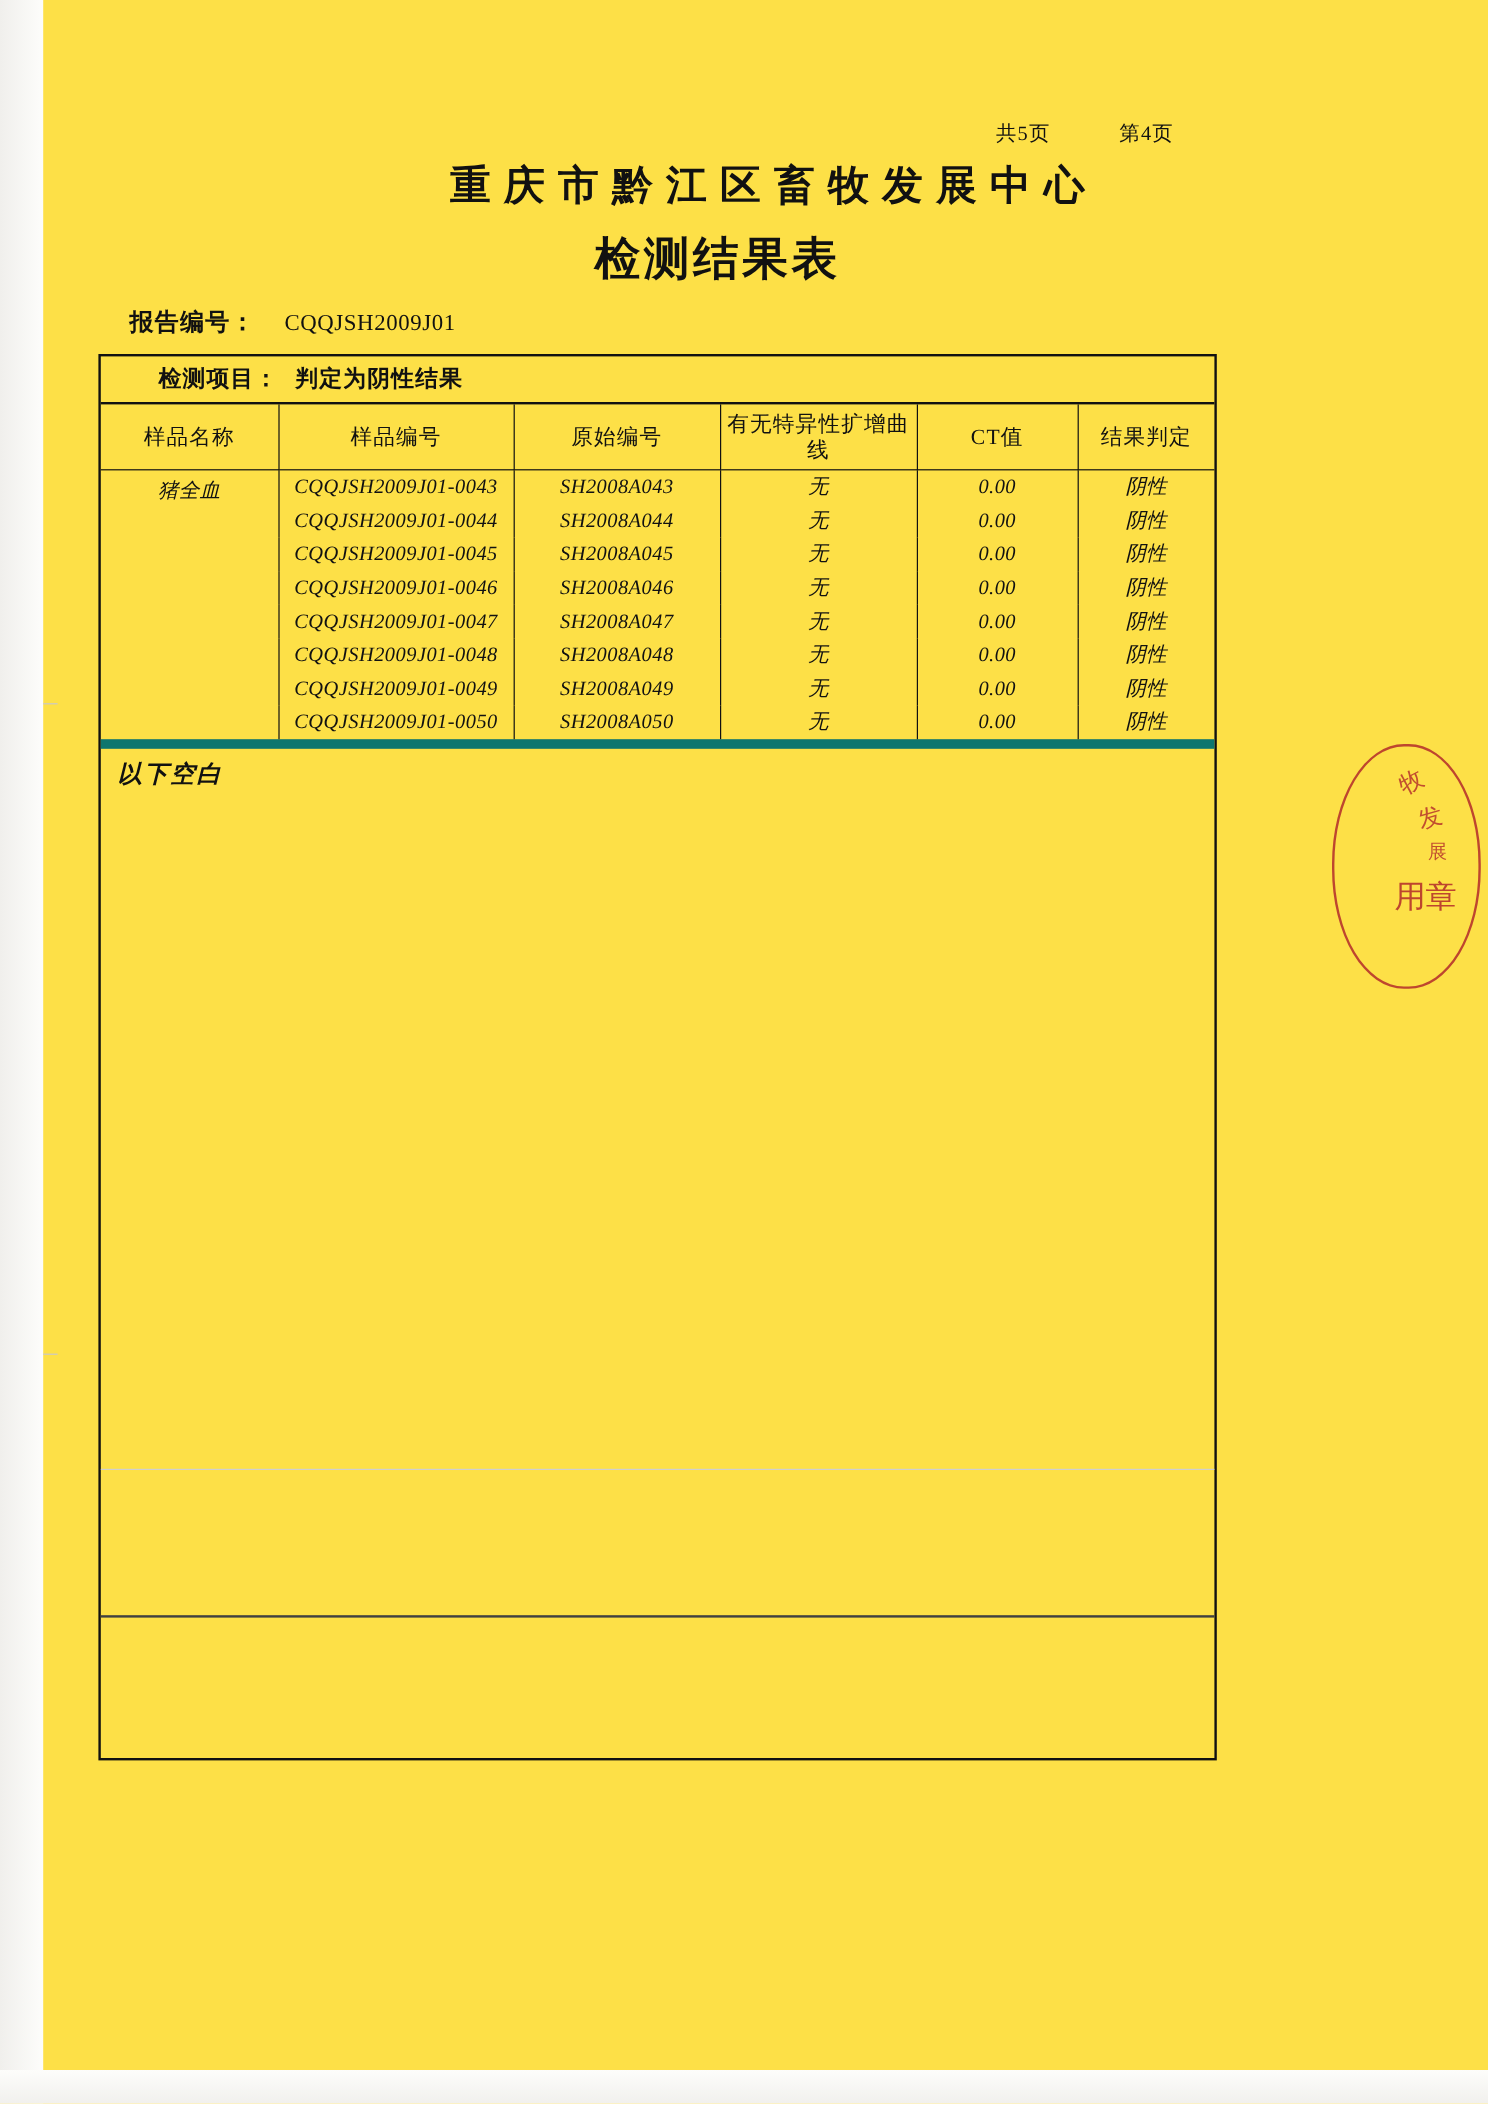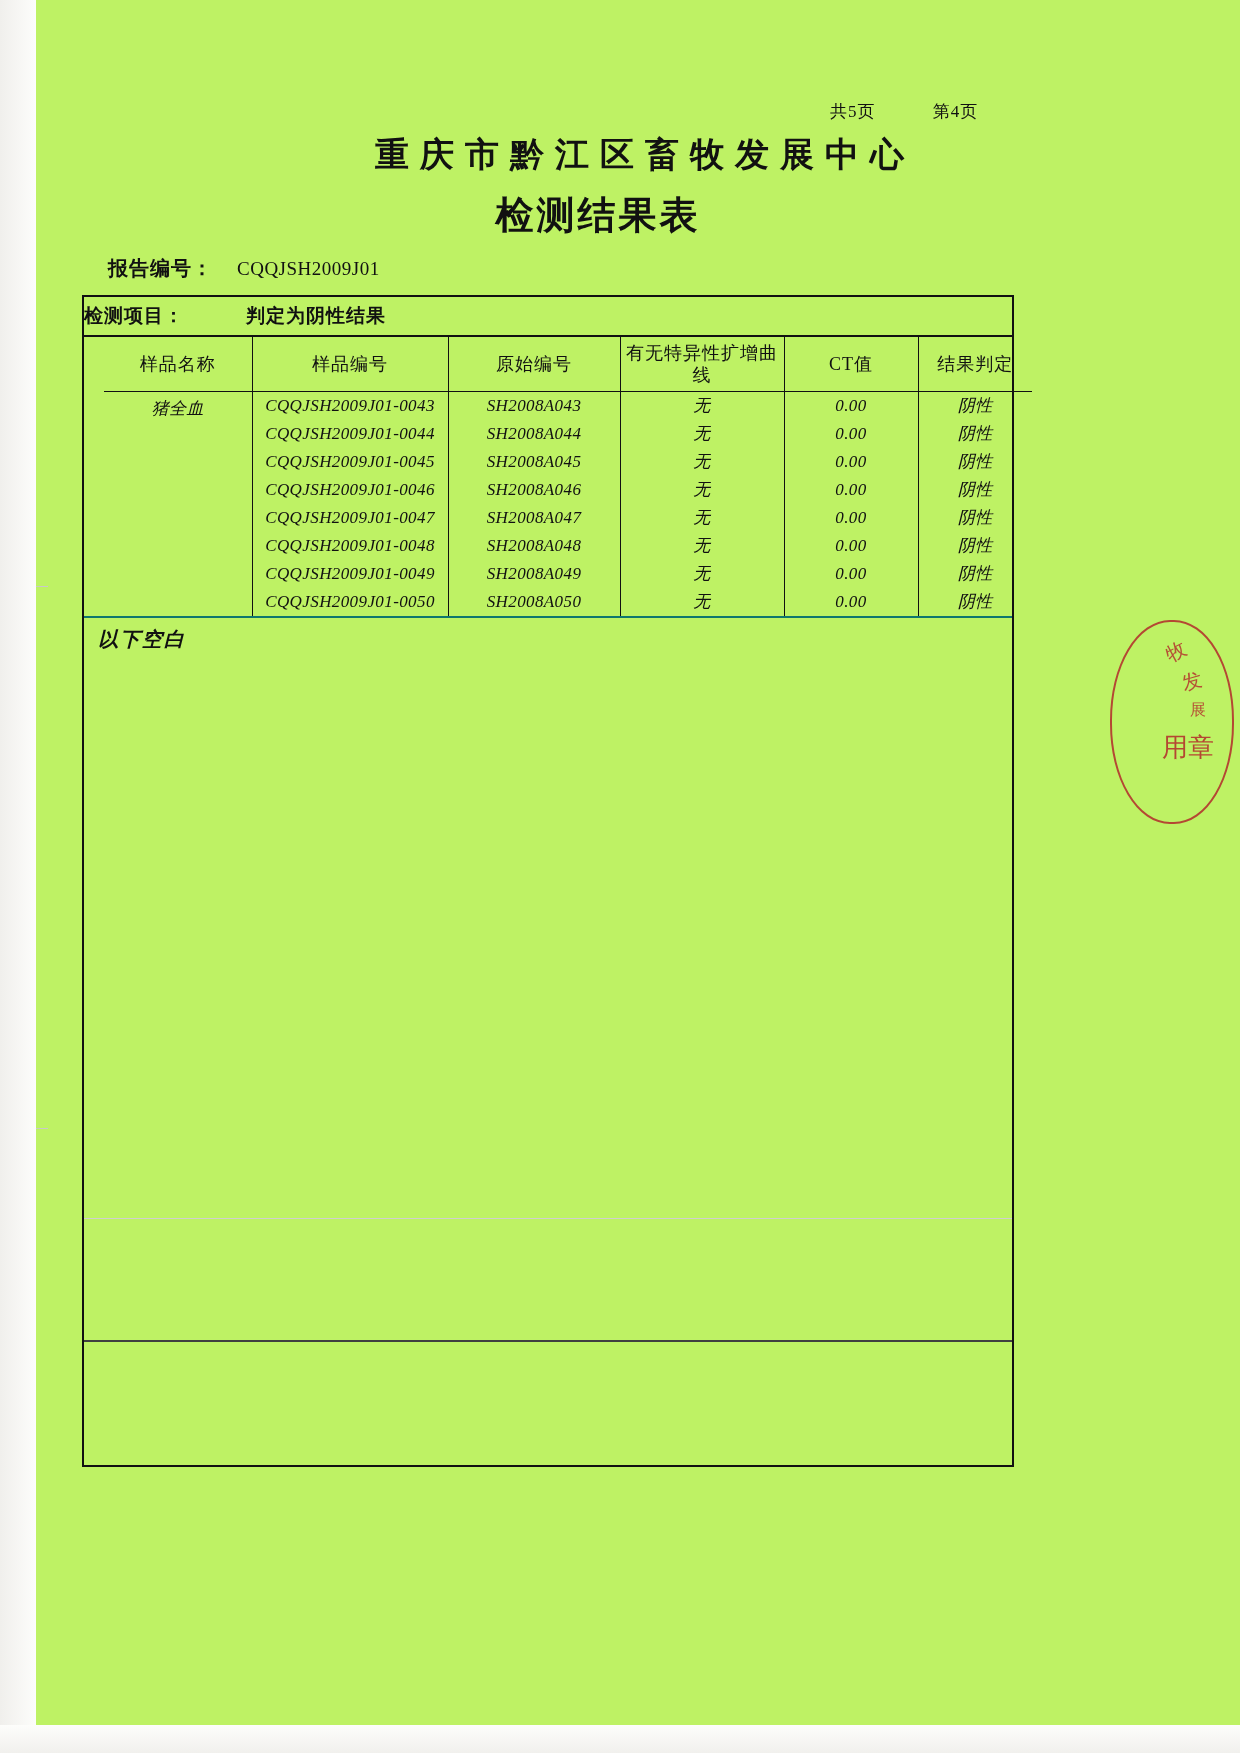--- a/index.html
+++ b/index.html
@@ -13,21 +13,21 @@
     position: relative;
     font-family: "Liberation Serif", serif;
     color: #111111;
     overflow: hidden;
   }
 
   
   .page {
     position: absolute;
     inset: 0;
-    background: #bef264;
+    background: #fde047;
   }
   .scan-edge-left {
     position: absolute;
     left: 0; top: 0; bottom: 0; width: 36px;
     background: linear-gradient(to right, #f0efec, #fdfdfb);
   }
   .scan-edge-bottom {
     position: absolute;
     left: 0; right: 0; bottom: 0; height: 28px;
     background: linear-gradient(to top, #f1f0ed, #fdfdfb);
@@ -99,21 +99,21 @@
   }
 
   .row-item {
     height: 38px;
     border-bottom: 2px solid #111;
     display: flex;
     align-items: center;
   }
   .row-item .lbl {
     width: 148px;
-    text-align: left;
+    text-align: right;
     font-size: 19px;
     font-weight: bold;
     letter-spacing: 1px;
   }
   .row-item .val {
     font-size: 19px;
     font-weight: bold;
     letter-spacing: 1px;
     padding-left: 14px;
   }
@@ -154,22 +154,21 @@
   .col-ct     { width: 134px; }
   .col-res    { width: 114px; }
 
   .name-cell {
     vertical-align: top;
     font-size: 19px;
     padding-top: 4px;
   }
 
   .results-wrap {
-    border-bottom: 2px solid #0f766e;
-    padding-left: 20px;
+    border-bottom: 8px solid #0f766e;
   }
 
   .blank-area {
     position: relative;
     height: 722px;
     border-bottom: 2px solid #404040;
     font-style: italic;
   }
   .blank-label {
     position: absolute;

